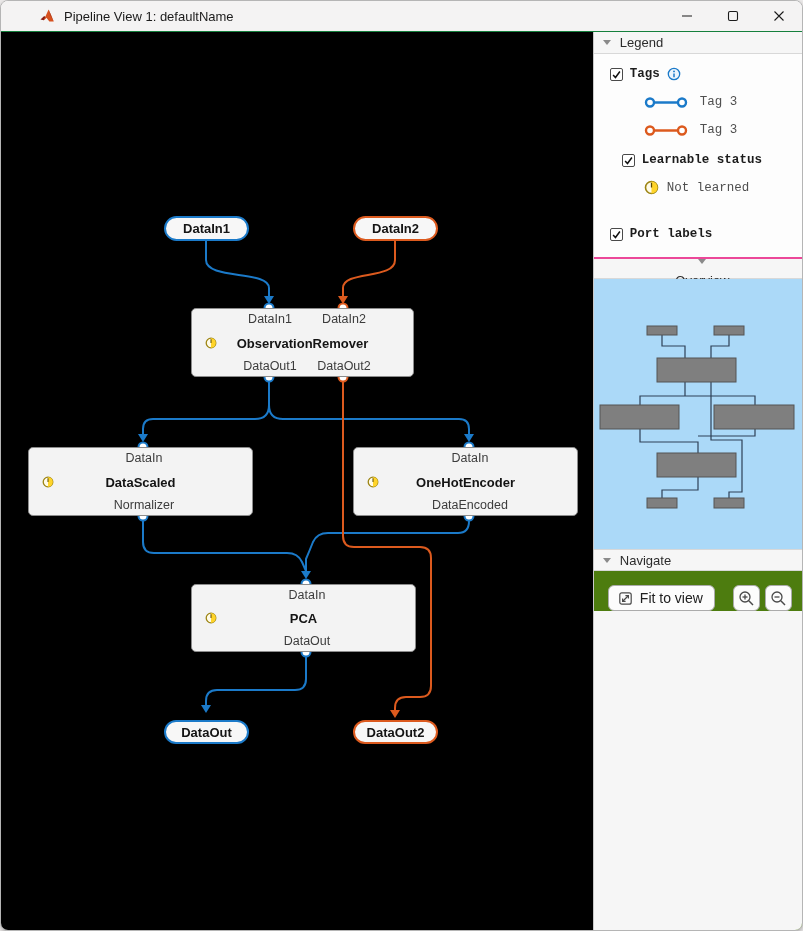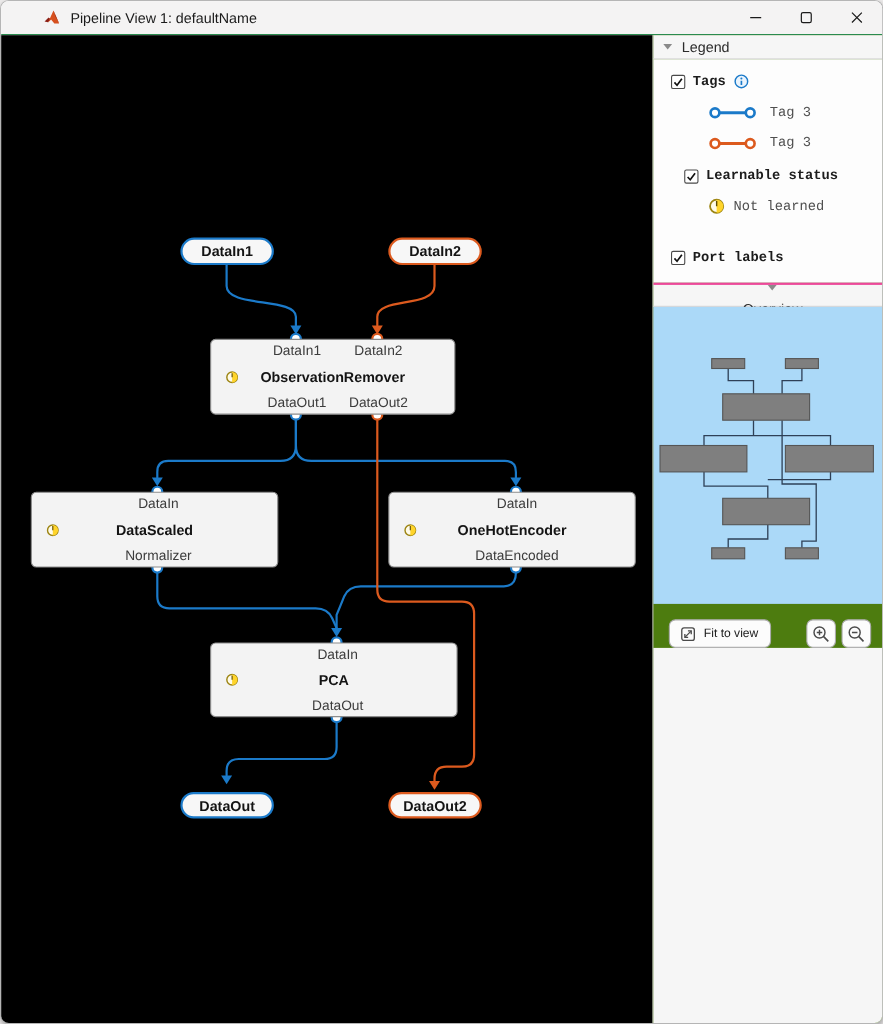--- a/index.html
+++ b/index.html
@@ -72,21 +72,21 @@
   .row-learnable { margin-top:16px;margin-left:12px; }
   .row-notlearned { margin:13px 0 0 34px;align-items:center; }
   .row-notlearned .sub-label { margin-left:8px; }
   .row-portlabels { margin-top:32px; }
   .info-icon { margin-left:7px; display:flex; }
   .minimap { height:270px; background:var(--minimapbg); flex:none; }
   .nav-content { padding:14px 10px 0 14px; display:flex; align-items:center; flex:none; }
   .btn {
     display:flex; align-items:center; justify-content:center; gap:7px;
     background:#fcfcfc; border:1px solid #ababab; border-radius:6px;
-    font-size:11px; color:#202020; cursor:default;
+    font-size:14px; color:#202020; cursor:default;
   }
   .fit-btn { height:26px; padding:0 11px 0 9px; }
   .zoom-btn { width:27px; height:26px; }
   .zoom-group { margin-left:auto; display:flex; gap:5px; }
   .sidebar-rest { flex:1; background:#f6f6f6; }
 </style>
 </head>
 <body>
 
 <div class="window">
@@ -322,20 +322,24 @@
             <rect x="63" y="79" width="79" height="24"></rect>
             <rect x="6" y="126" width="79" height="24"></rect>
             <rect x="120" y="126" width="80" height="24"></rect>
             <rect x="63" y="174" width="79" height="24"></rect>
             <rect x="53" y="219" width="30" height="10"></rect>
             <rect x="120" y="219" width="30" height="10"></rect>
           </g>
         </svg>
       </div>
 
+      <div class="section-header" style="border-top:1px solid #d8d8d8;">
+        <span class="caret"></span>
+        <span class="label">Navigate</span>
+      </div>
       <div class="nav-content">
         <div class="btn fit-btn">
           <span style="display:flex;">
             <svg width="15" height="15" viewBox="0 0 15 15">
               <rect x="1.8" y="1.8" width="11.4" height="11.4" rx="2" fill="none" stroke="#4a4a4a" stroke-width="1.2"></rect>
               <line x1="5" y1="10" x2="10" y2="5" stroke="#4a4a4a" stroke-width="1.2"></line>
               <polyline points="7.4,4.6 10.4,4.6 10.4,7.6" fill="none" stroke="#4a4a4a" stroke-width="1.2"></polyline>
               <polyline points="4.6,7.4 4.6,10.4 7.6,10.4" fill="none" stroke="#4a4a4a" stroke-width="1.2"></polyline>
             </svg>
           </span>

